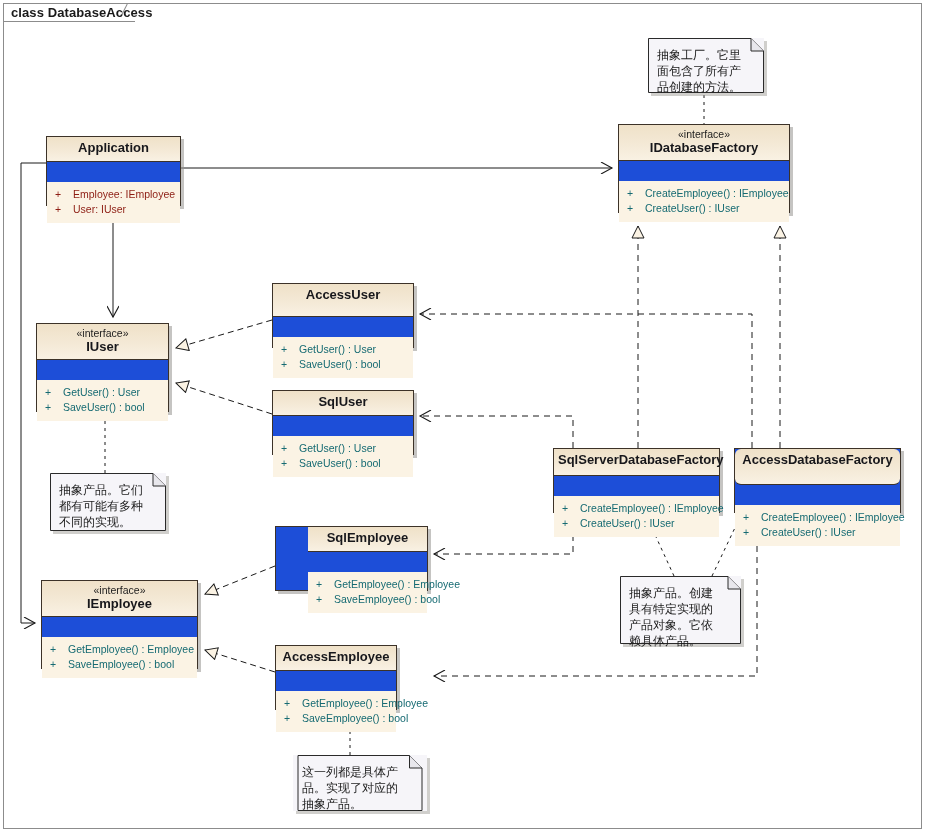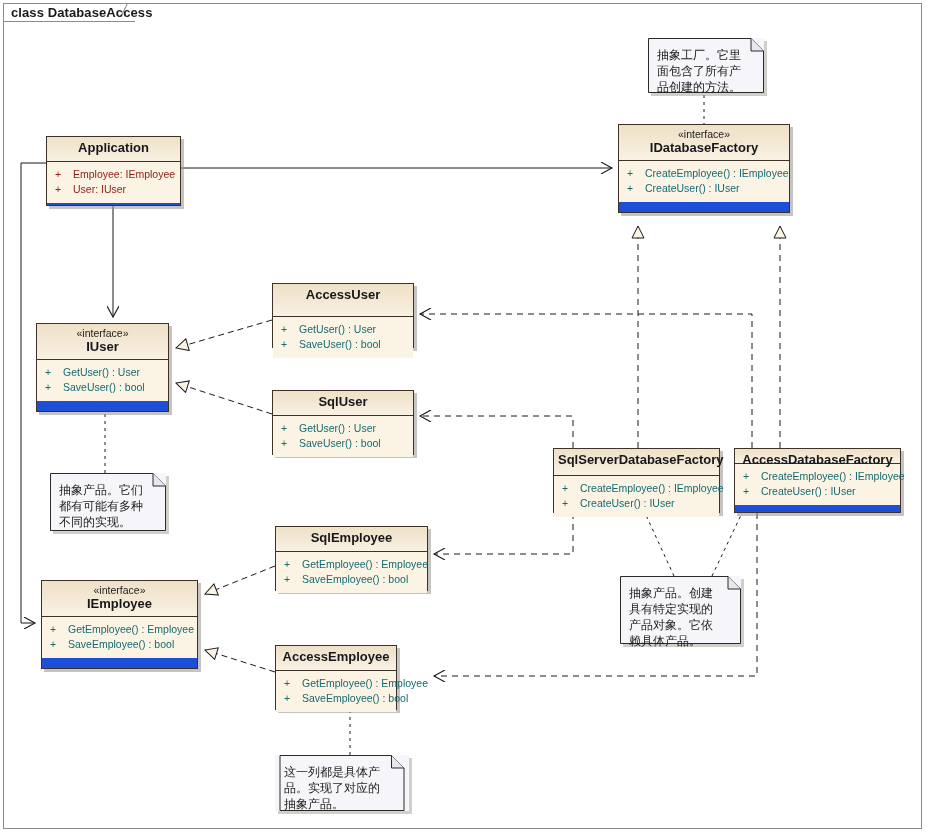--- a/index.html
+++ b/index.html
@@ -100,20 +100,21 @@
   .node .cname {
     display: block;
     font-size: 13px;
     font-weight: bold;
     color: #17171b;
     white-space: nowrap;
   }
   .node .members {
     padding: 5px 0 6px 0;
     background: #fbf3e4;
+    margin-top: 20px;
   }
   .node .member {
     display: block;
     font-size: 10.5px;
     line-height: 15px;
     white-space: nowrap;
     padding-left: 8px;
   }
   .member .vis {
     display: inline-block;
@@ -292,21 +293,21 @@
       <div class="node iface" style="left: 41px; top: 580px; width: 157px; height: 89px;">
         <div class="title" style="height: 36px;">
           <span class="stereo">«interface»</span>
           <span class="cname">IEmployee</span>
         </div>
         <div class="members">
           <span class="member op"><span class="vis">+</span><span class="sig">GetEmployee() : Employee</span></span>
           <span class="member op"><span class="vis">+</span><span class="sig">SaveEmployee() : bool</span></span>
         </div>
       </div>
-      <div class="node" style="left: 275px; top: 526px; width: 153px; height: 65px;">
+      <div class="node" style="left: 275px; top: 526px; width: 153px; height: 65px; padding-left: 32px;">
         <div class="title" style="height: 25px;">
           <span class="cname">SqlEmployee</span>
         </div>
         <div class="members">
           <span class="member op"><span class="vis">+</span><span class="sig">GetEmployee() : Employee</span></span>
           <span class="member op"><span class="vis">+</span><span class="sig">SaveEmployee() : bool</span></span>
         </div>
       </div>
       <div class="node" style="left: 275px; top: 645px; width: 122px; height: 65px;">
         <div class="title" style="height: 25px;">
@@ -320,21 +321,21 @@
       <div class="node" style="left: 553px; top: 448px; width: 167px; height: 65px;">
         <div class="title" style="height: 27px;">
           <span class="cname">SqlServerDatabaseFactory</span>
         </div>
         <div class="members">
           <span class="member op"><span class="vis">+</span><span class="sig">CreateEmployee() : IEmployee</span></span>
           <span class="member op"><span class="vis">+</span><span class="sig">CreateUser() : IUser</span></span>
         </div>
       </div>
       <div class="node" style="left: 734px; top: 448px; width: 167px; height: 65px;">
-        <div class="title" style="height: 15px;">
+        <div class="title" style="height: 36px; border-radius: 6px;">
           <span class="cname">AccessDatabaseFactory</span>
         </div>
         <div class="members">
           <span class="member op"><span class="vis">+</span><span class="sig">CreateEmployee() : IEmployee</span></span>
           <span class="member op"><span class="vis">+</span><span class="sig">CreateUser() : IUser</span></span>
         </div>
       </div>
     </div>
   <div id="note-layer">
       <div class="note" style="left: 648px; top: 38px; width: 116px; height: 55px;">
@@ -351,21 +352,21 @@
         </svg>
         <span class="note-text">抽象产品。它们都有可能有多种不同的实现。</span>
       </div>
       <div class="note" style="left: 620px; top: 576px; width: 121px; height: 68px;">
         <svg class="note-bg" width="121" height="68" viewBox="0 0 121 68">
           <path d="M0.5,0.5 L108,0.5 L120.5,13 L120.5,67.5 L0.5,67.5 Z" fill="#f6f5f9" stroke="#2a2a2a" stroke-width="1"></path>
           <path d="M108,0.5 L108,13 L120.5,13" fill="#e8e7ec" stroke="#2a2a2a" stroke-width="1"></path>
         </svg>
         <span class="note-text">抽象产品。创建具有特定实现的产品对象。它依赖具体产品。</span>
       </div>
-      <div class="note" style="left: 275px; top: 755px; width: 134px; height: 56px;">
+      <div class="note" style="left: 293px; top: 755px; width: 134px; height: 56px;">
         <svg class="note-bg" width="125" height="56" viewBox="0 0 125 56">
           <path d="M0.5,0.5 L112,0.5 L124.5,13 L124.5,55.5 L0.5,55.5 Z" fill="#f6f5f9" stroke="#2a2a2a" stroke-width="1"></path>
           <path d="M112,0.5 L112,13 L124.5,13" fill="#e8e7ec" stroke="#2a2a2a" stroke-width="1"></path>
         </svg>
         <span class="note-text">这一列都是具体产品。实现了对应的抽象产品。</span>
       </div>
     </div>
 
 </div>
 

